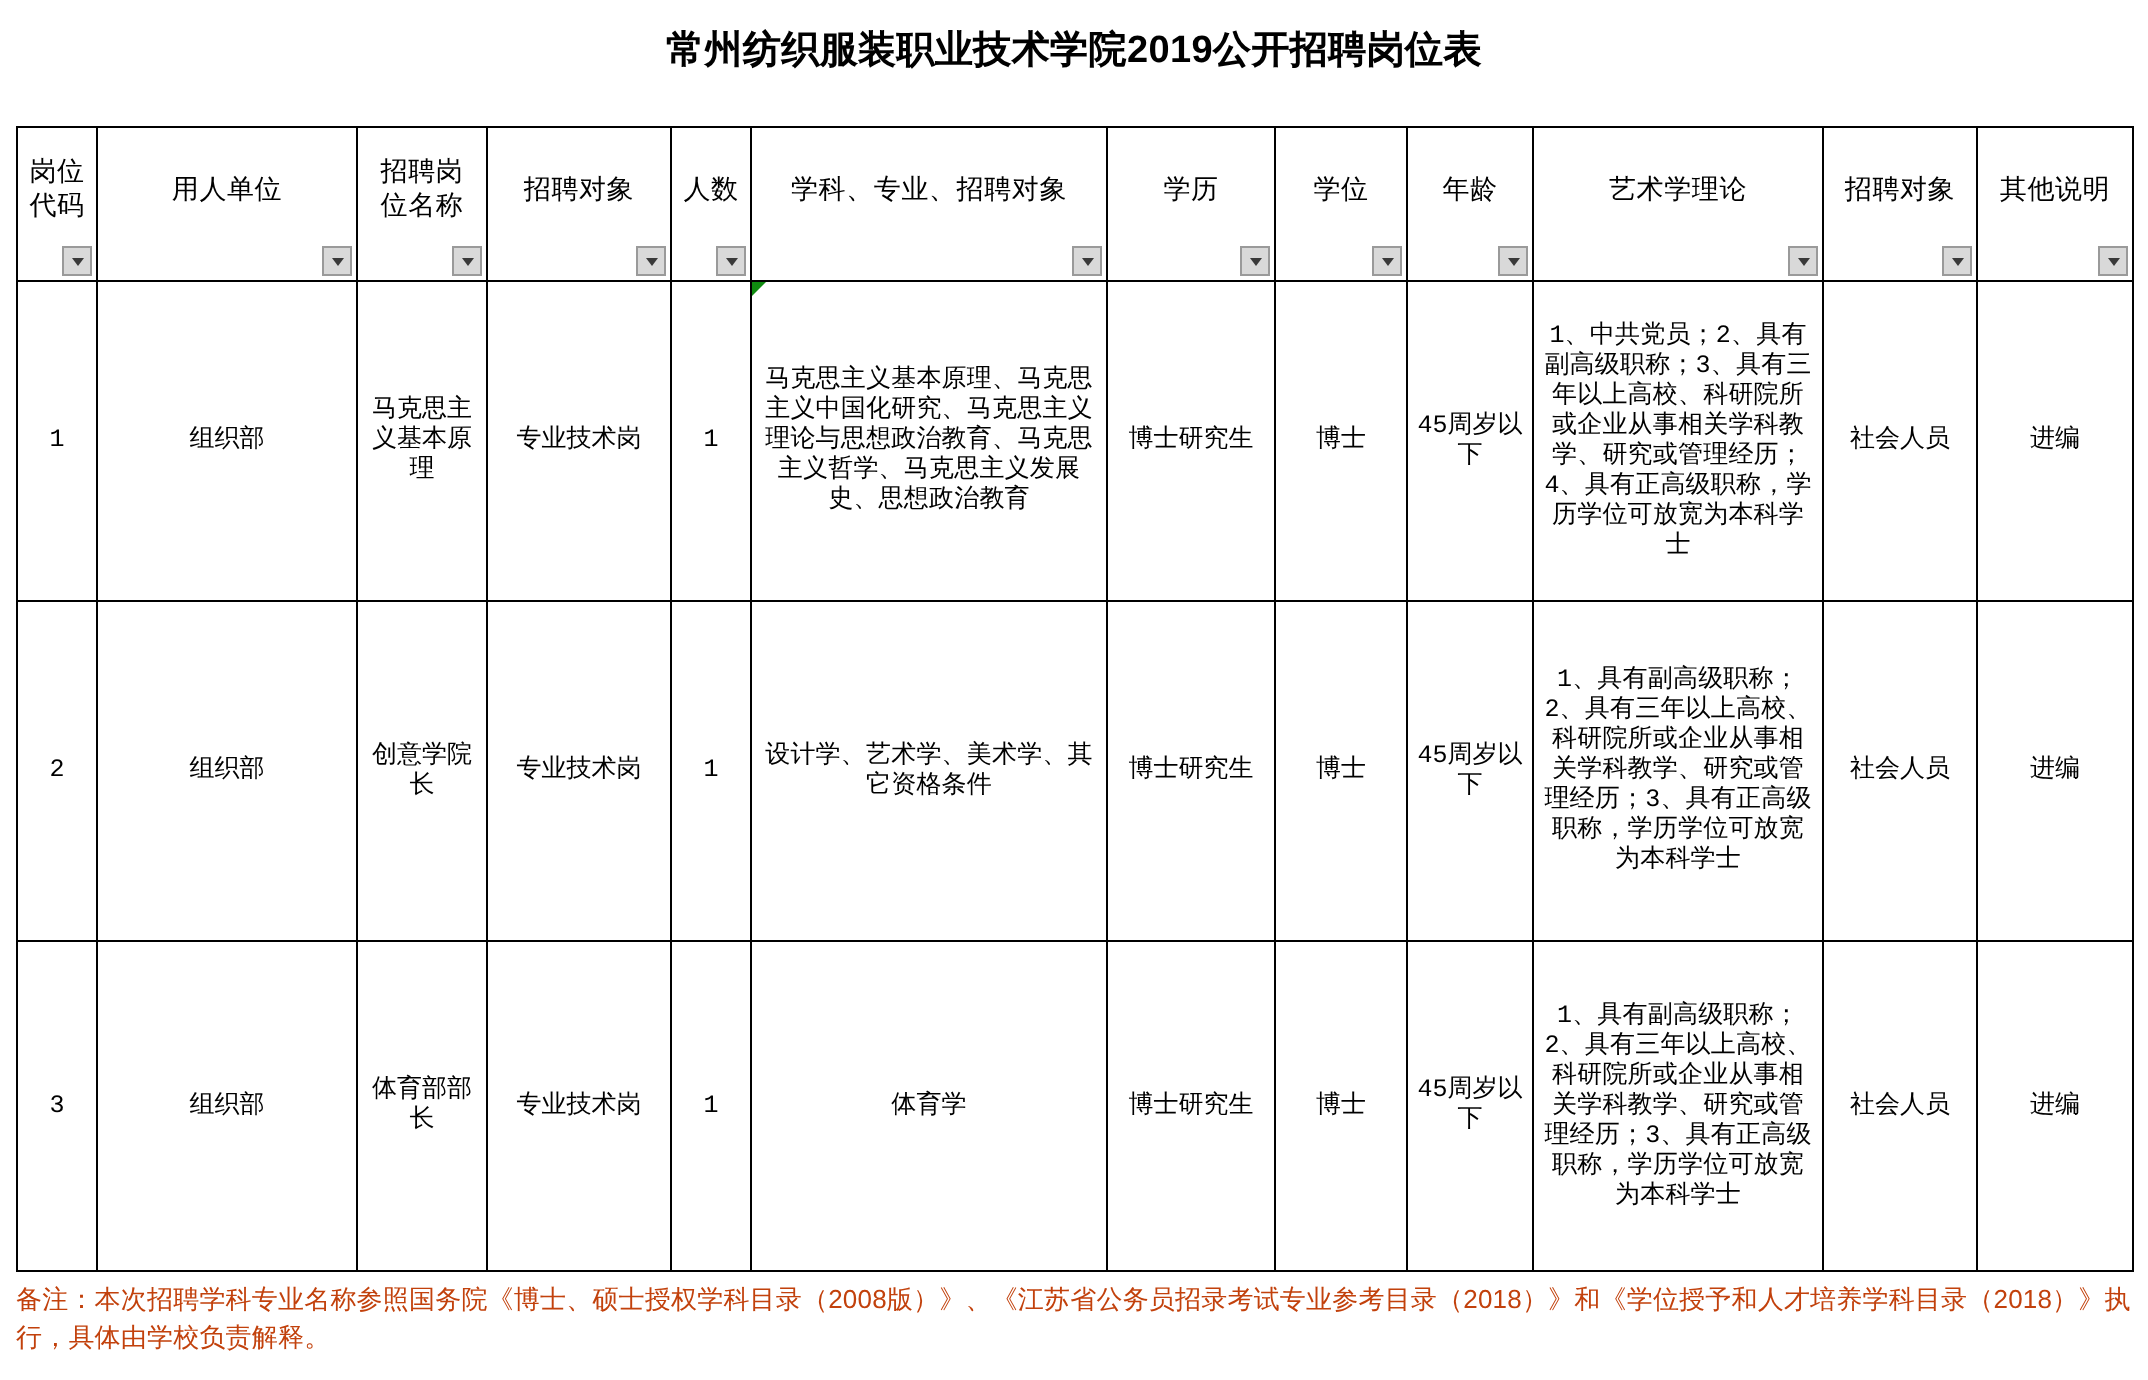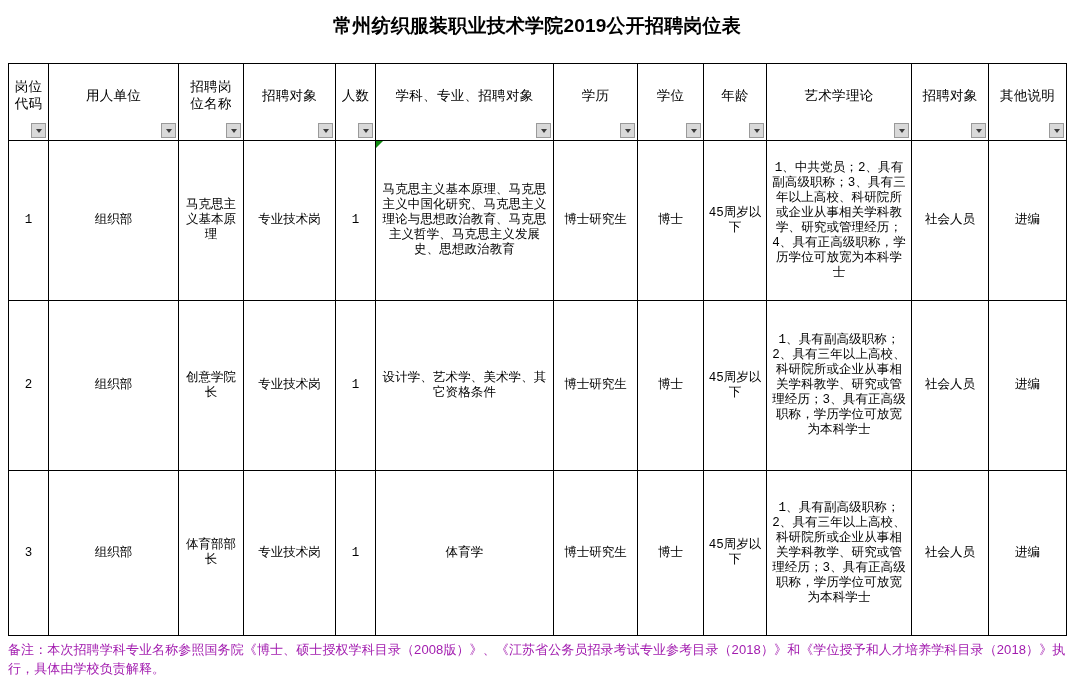--- a/index.html
+++ b/index.html
@@ -128,21 +128,21 @@
 
   
   .note {
     position: absolute;
     left: 8px;
     top: 640px;
     width: 1058px;
     font-size: 13px;
     line-height: 19px;
     text-align: left;
-    color: #a21caf;
+    color: #c2410c;
     letter-spacing: 0.1px;
   }
 </style>
 </head>
 <body>
 
 <div class="page">
 
   <div class="title-bar">
     <span class="doc-title">常州纺织服装职业技术学院2019公开招聘岗位表</span>

